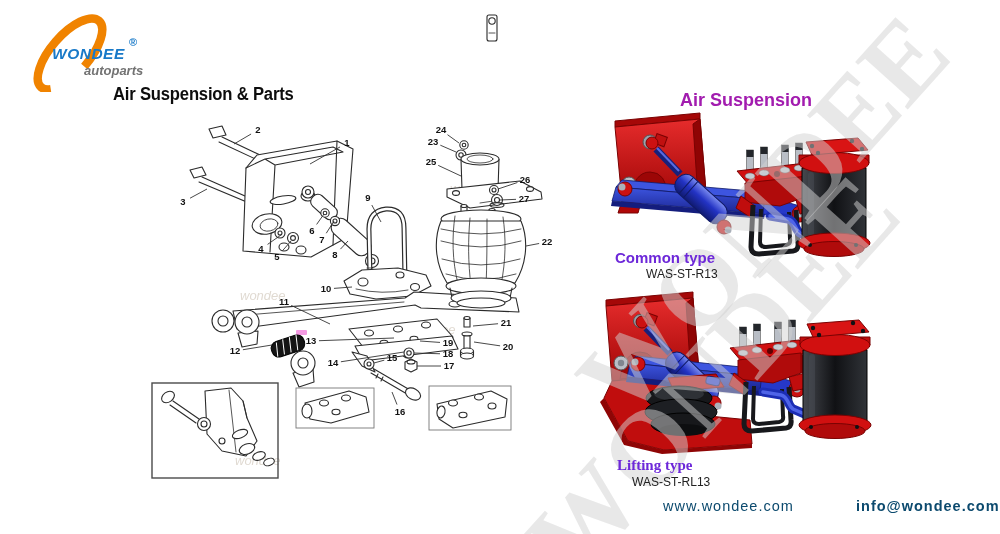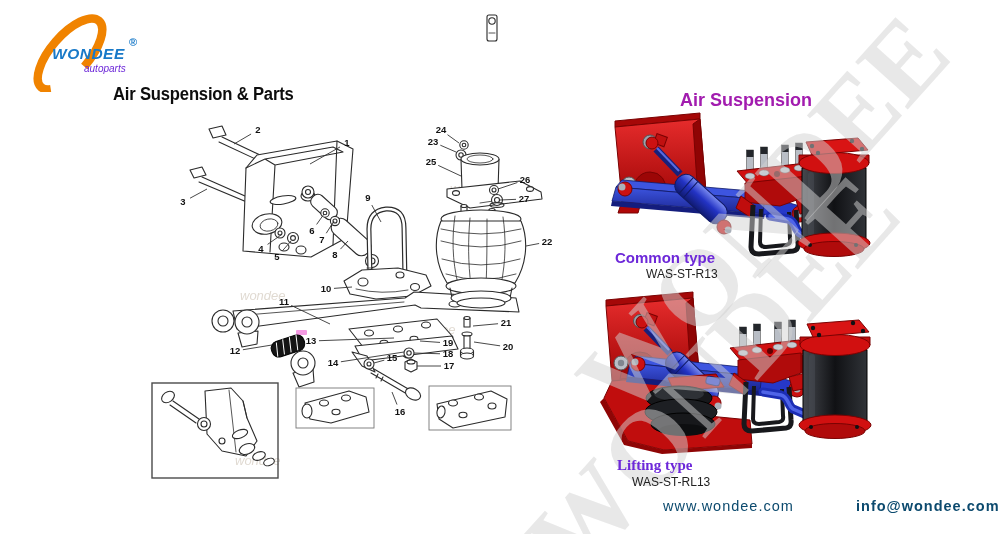--- a/index.html
+++ b/index.html
@@ -4,21 +4,21 @@
 <style>
   html,body{margin:0;padding:0;background:#fff;}
   .canvas{position:relative;width:1000px;height:534px;background:#fff;overflow:hidden;
           font-family:"Liberation Sans",sans-serif;}
   .art{position:absolute;left:0;top:0;width:1000px;height:534px;}
   .abs{position:absolute;white-space:nowrap;}
   
   .logo-wondee{left:52px;top:45px;font-size:15.5px;font-weight:bold;font-style:italic;
                letter-spacing:.5px;color:#1879C8;}
   .logo-reg{left:129px;top:36px;font-size:11px;font-weight:bold;color:#1879C8;}
-  .logo-sub{left:84px;top:63px;font-size:10px;font-weight:normal;font-style:italic;color:#6d28d9;}
+  .logo-sub{left:84px;top:63px;font-size:13px;font-weight:bold;font-style:italic;color:#737373;}
   .main-heading{left:113px;top:84px;font-size:17.5px;font-weight:bold;color:#0d0d0d;
                 letter-spacing:-.2px;transform:scaleX(.95);transform-origin:left top;}
   
   .rp-title{left:680px;top:90px;font-size:18px;font-weight:bold;color:#a21caf;}
   .type-name{font-size:15px;font-weight:bold;color:#6d28d9;}
   .type-model{font-size:12px;color:#222;}
   .common-name{left:615px;top:249px;} .common-model{left:646px;top:267px;text-align:right;}
   .lifting-name{left:617px;top:457px;font-family:Liberation Serif, serif;} .lifting-model{left:632px;top:475px;}
   
   .footer-wm{top:498px;font-size:14.5px;color:#0c4a6e;letter-spacing:1px;}

